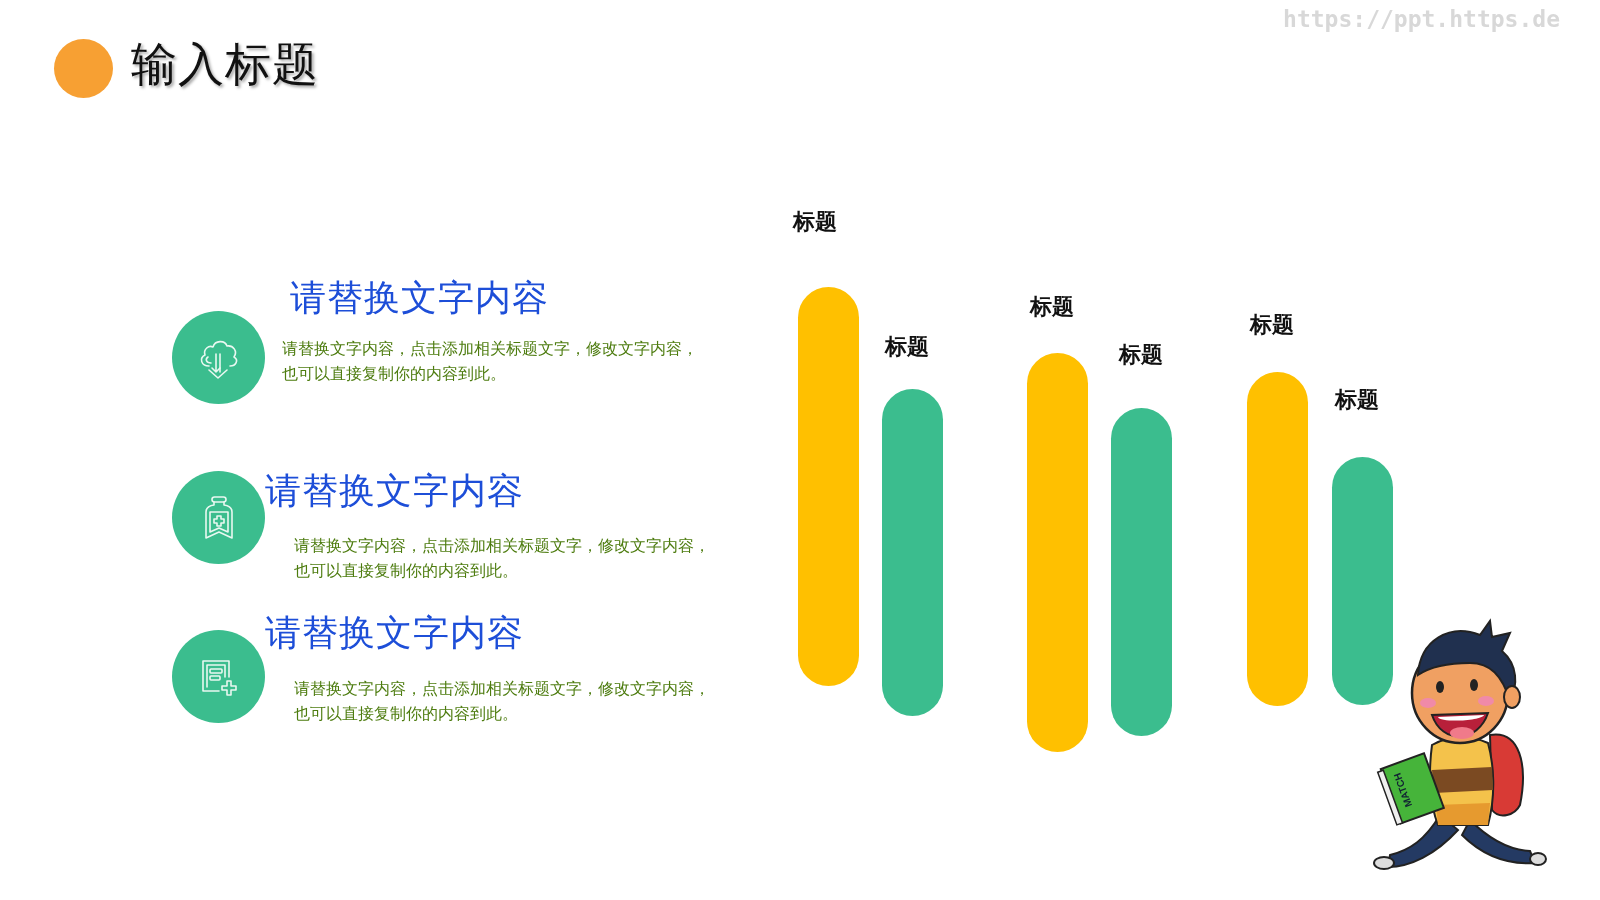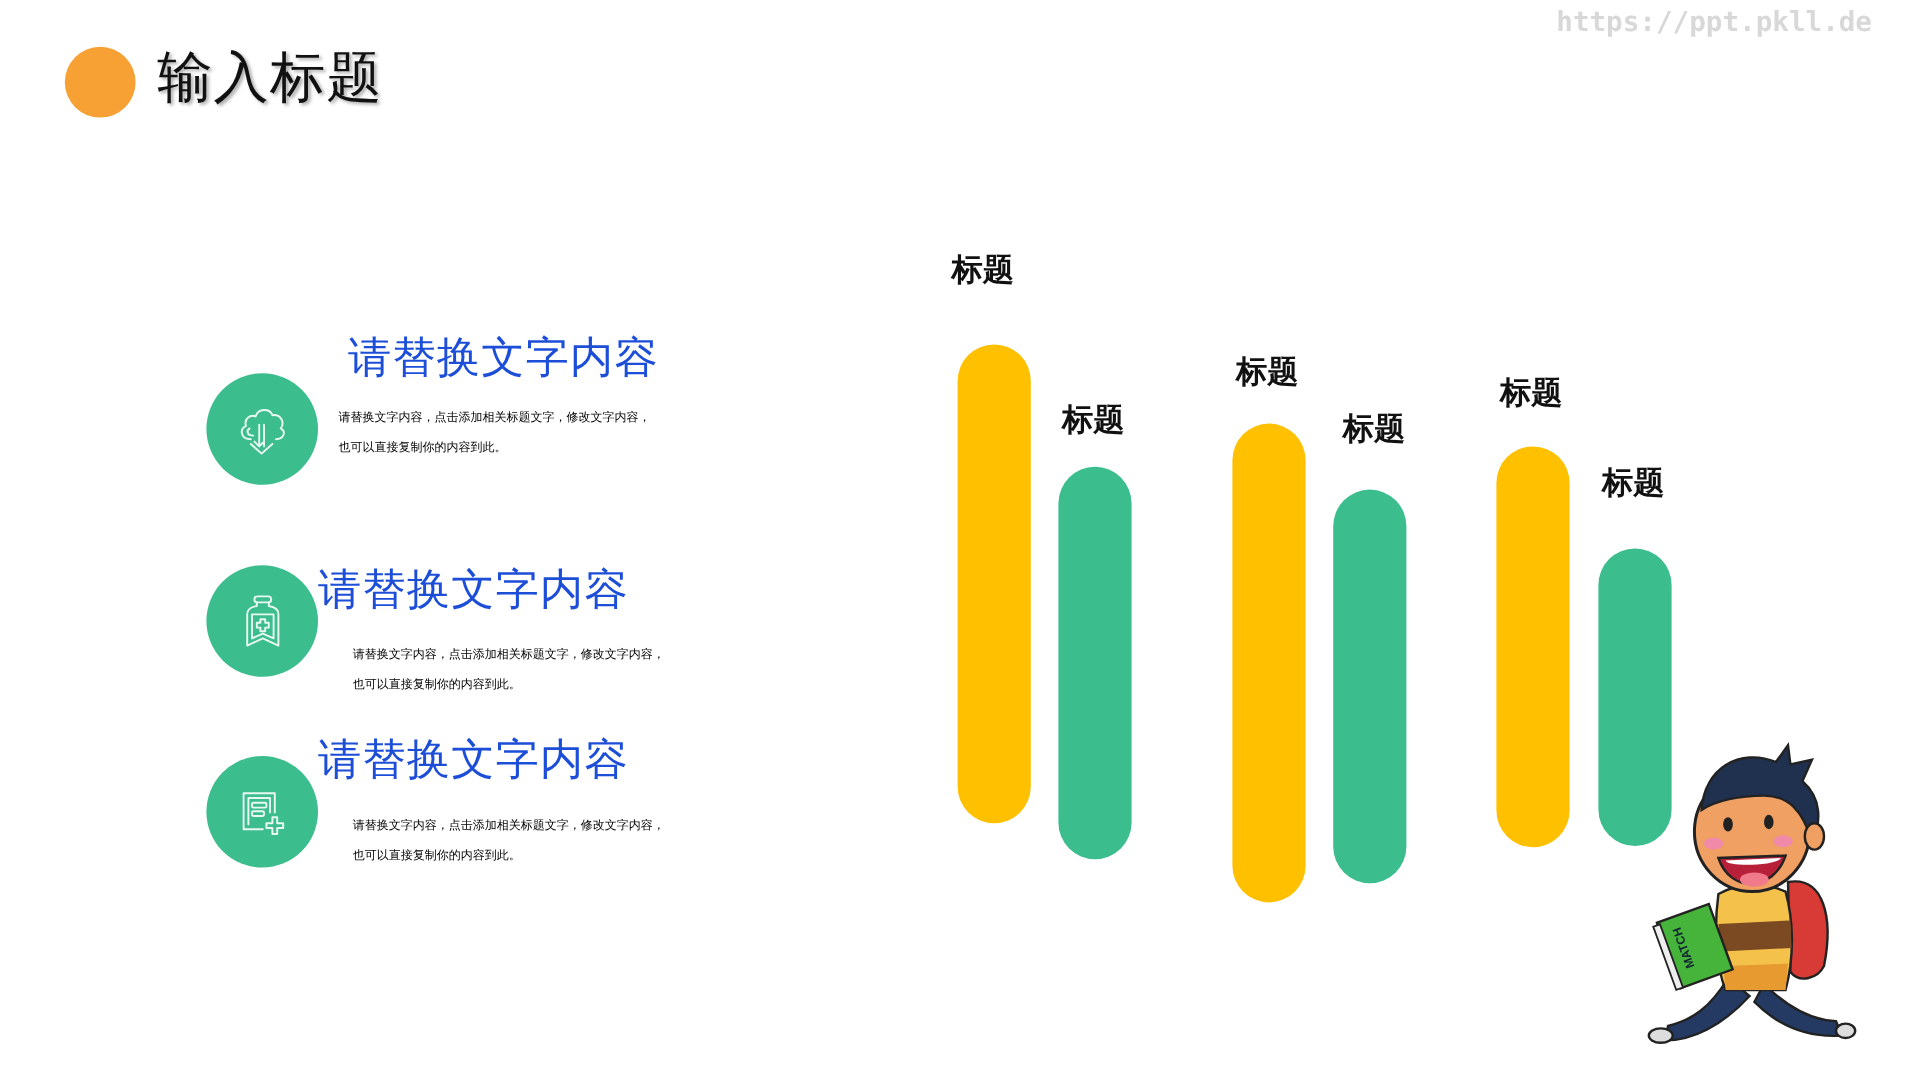--- a/index.html
+++ b/index.html
@@ -6,33 +6,33 @@
     html, body { width: 1600px; height: 900px; background: #ffffff; overflow: hidden; }
     body { position: relative; font-family: "DejaVu Sans", "Liberation Sans", sans-serif; color: #111; }
 
     .title-dot { position: absolute; left: 54px; top: 39px; width: 59px; height: 59px; border-radius: 50%; }
     .page-title { position: absolute; left: 131px; top: 34px; font-size: 46px; font-weight: normal; letter-spacing: 1px; color: #111; text-shadow: 2px 2px 3px rgba(0,0,0,0.35); white-space: nowrap; }
     .watermark { position: absolute; right: 40px; top: 6px; font-family: "DejaVu Sans Mono", monospace; font-size: 23px; font-weight: bold; color: #d8d8d8; white-space: nowrap; }
 
     .item-icon { position: absolute; width: 93px; height: 93px; border-radius: 50%; display: flex; align-items: center; justify-content: center; }
     .item-icon svg { width: 52px; height: 52px; }
     .item-heading { position: absolute; font-size: 36px; color: #1d4ed8; white-space: nowrap; letter-spacing: 1px; }
-    .item-desc { position: absolute; font-size: 10px; line-height: 25px; color: #000000; white-space: nowrap; }
+    .item-desc { position: absolute; font-size: 16px; line-height: 25px; color: #4d7c0f; white-space: nowrap; }
 
     .bar { position: absolute; border-radius: 31px; }
-    .bar-label { position: absolute; font-size: 26px; font-weight: bold; color: #111; white-space: nowrap; }
+    .bar-label { position: absolute; font-size: 22px; font-weight: bold; color: #111; white-space: nowrap; }
 
     .mascot { position: absolute; left: 1370px; top: 615px; width: 190px; height: 265px; }
   </style>
 </head>
 <body>
 
 <div class="title-dot" id="title-dot" style="background: rgb(247, 160, 51);"></div>
 <div class="page-title">输入标题</div>
-<div class="watermark">https://ppt.pkll.de</div>
+<div class="watermark">https://ppt.https.de</div>
 
 <div class="item-icon green-bg" style="left: 172px; top: 311px; background: rgb(59, 189, 142);">
   <svg viewBox="0 0 52 52" fill="none" stroke="#E9F8F1" stroke-width="1.6" stroke-linejoin="round" stroke-linecap="round">
     <path d="M16 34 C8 34 6 26 12 23 C10 17 16 13 20 15 C22 8 32 8 34 14 C40 13 45 19 41 25 C46 28 43 34 37 34"></path>
     <path d="M18 31 C13 31 12 27 15 25"></path>
     <path d="M23 22 L23 40 L19 36 M23 40 L27 36"></path>
     <path d="M27 22 L27 40"></path>
     <path d="M16 38 L25 46 L34 38"></path>
   </svg>
 </div>

